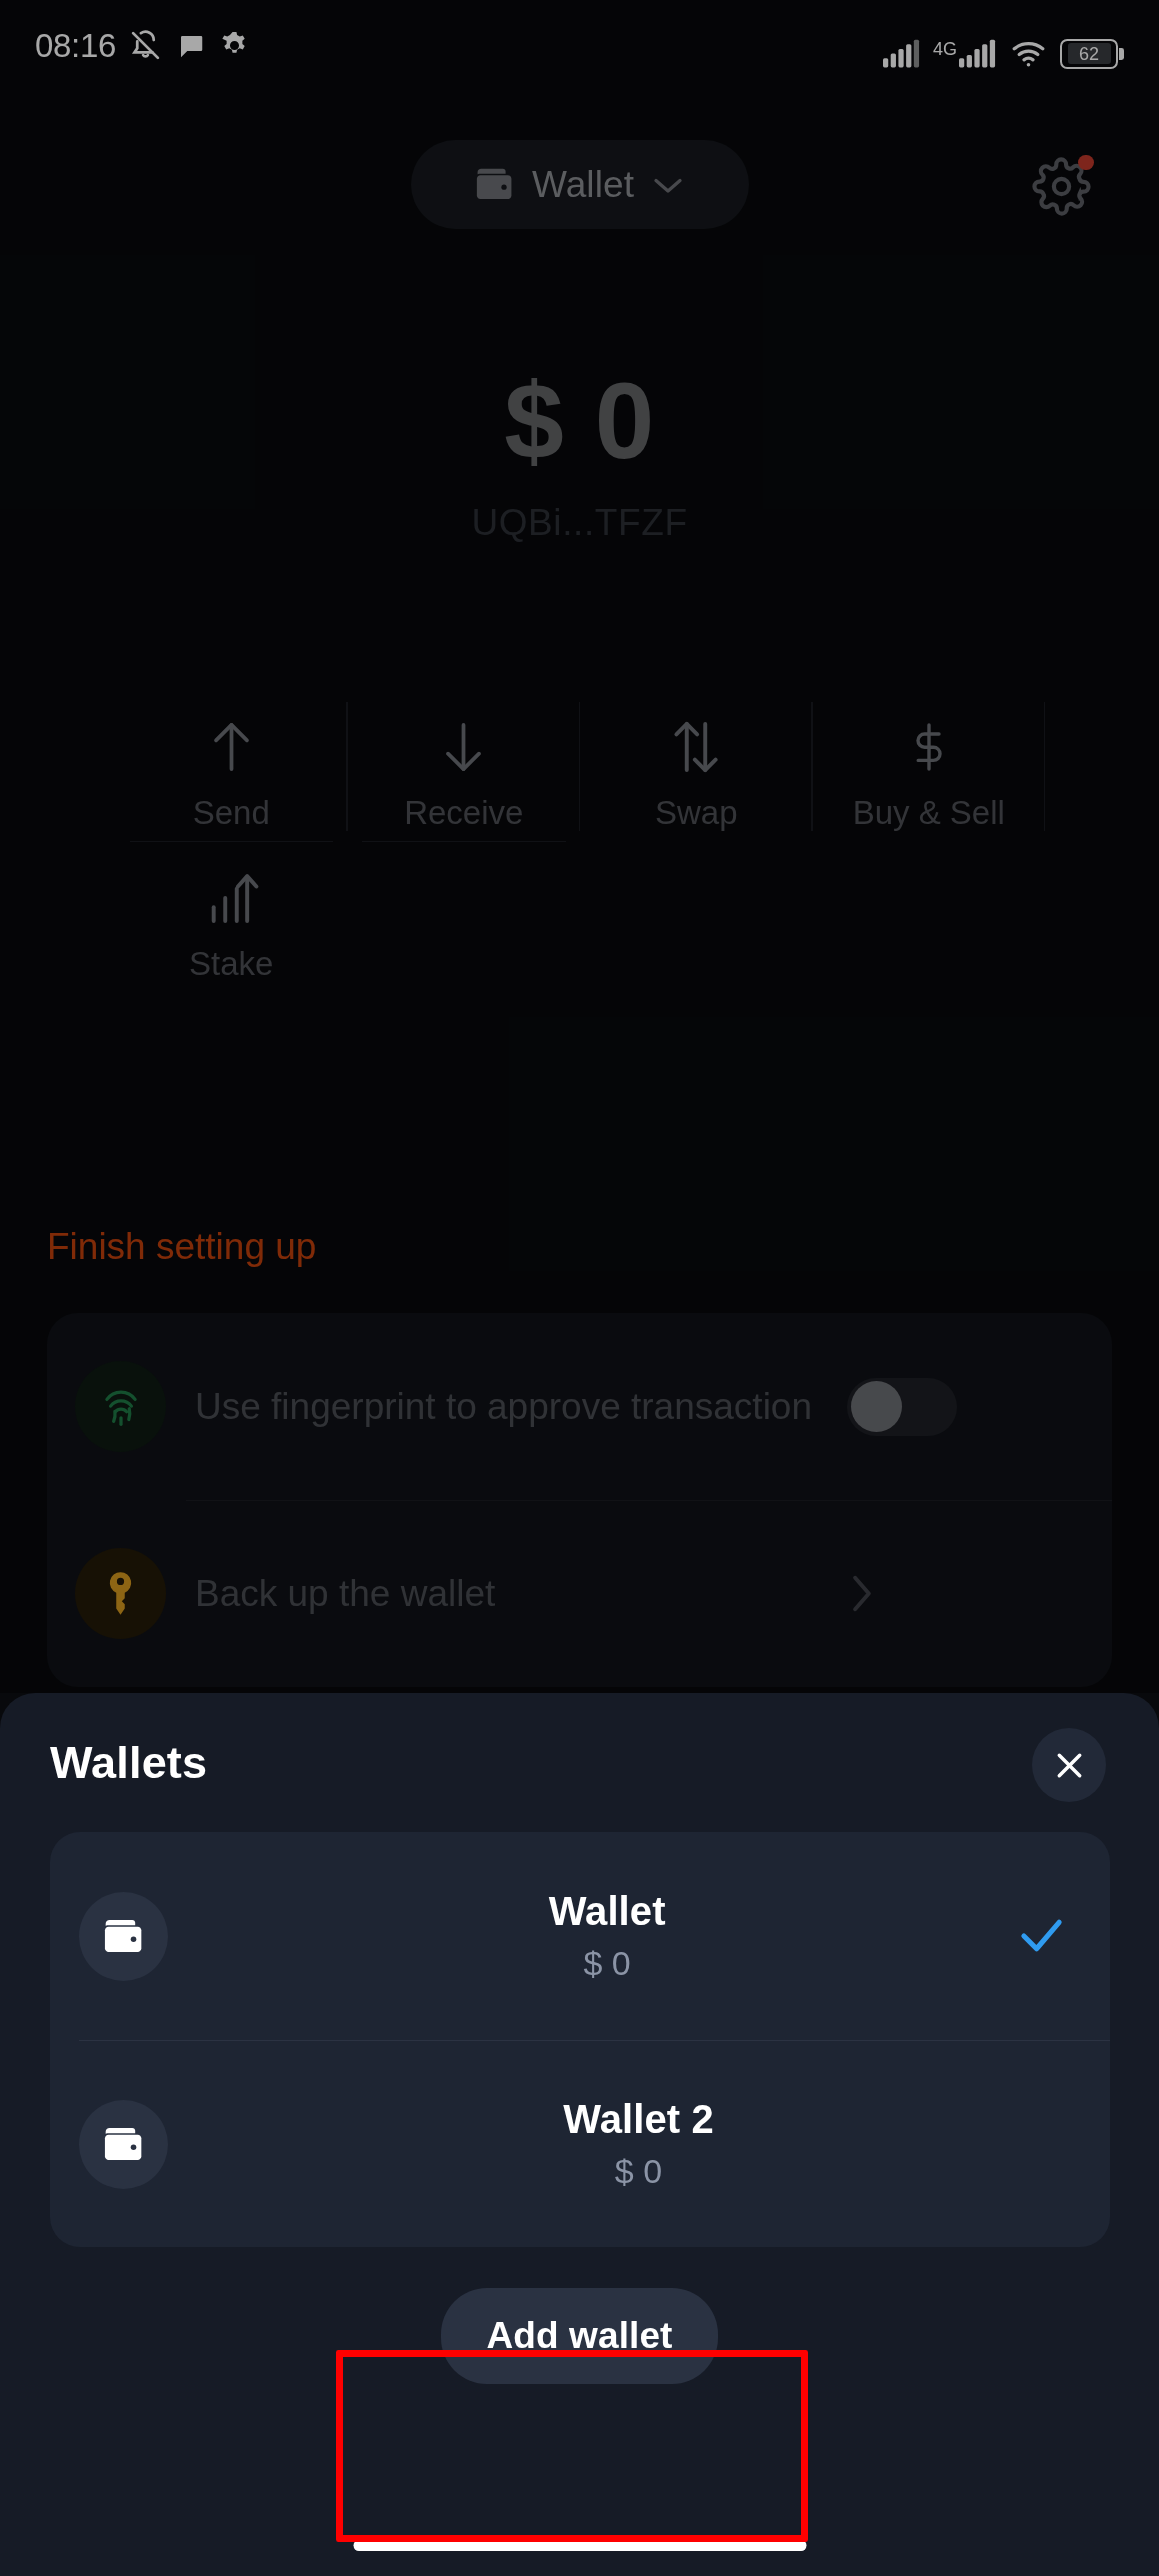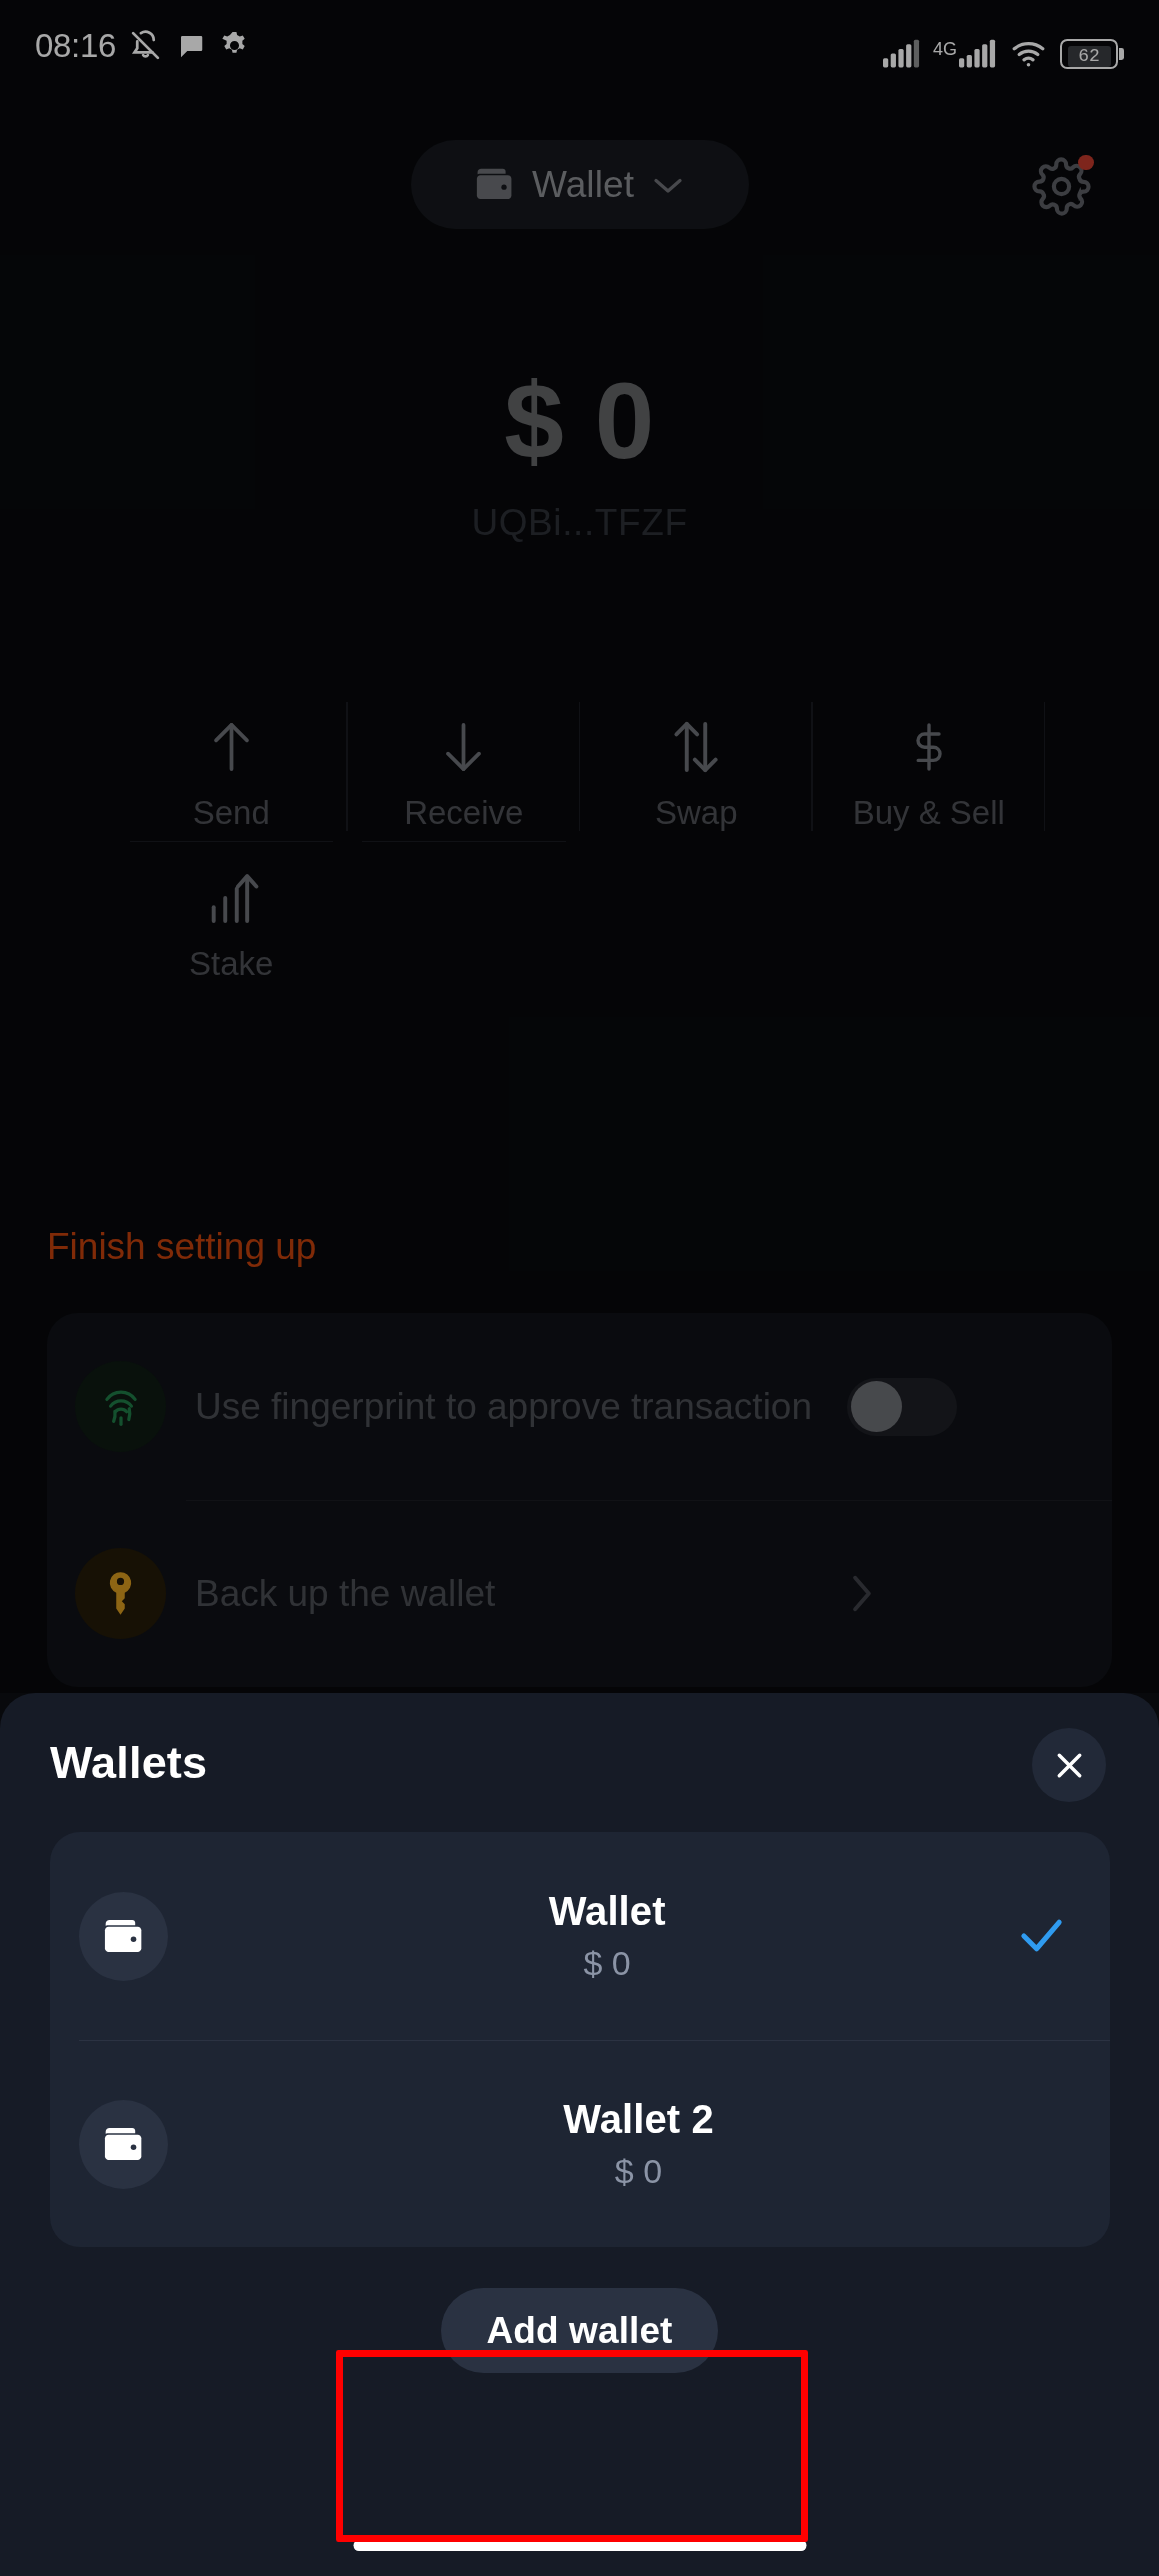--- a/index.html
+++ b/index.html
@@ -219,21 +219,21 @@
     margin-top: 9.7px;
     color: #8b94a6; font-size: 34px; font-weight: 400;
   }
   .wallet-check { flex: 0 0 auto; margin-right: 15.7px; }
 
   #add-wallet-wrap {
     position: absolute; left: 0; top: 595px;
     width: 1159px; display: flex; justify-content: center;
   }
   #add-wallet-btn {
-    height: 85px; padding: 0 45px;
+    height: 96px; padding: 0 45px;
     background: #2a3242; border-radius: 46px;
     display: flex; align-items: center; justify-content: center;
   }
   #add-wallet-label {
     color: #ffffff; font-size: 37px; font-weight: 700;
     letter-spacing: 0.1px;
   }
 
   #highlight-box {
     position: absolute; left: 336px; top: 2350px;
@@ -295,21 +295,21 @@
       </div>
 
       <svg class="sb-ico" width="37" height="30" viewBox="0 0 24 20" fill="none" stroke="#ffffff" stroke-width="2.2" stroke-linecap="round">
         <path d="M2.5 6.5a15 15 0 0 1 19 0"></path>
         <path d="M5.8 10.3a10 10 0 0 1 12.4 0"></path>
         <path d="M9 13.9a5 5 0 0 1 6 0"></path>
         <circle cx="12" cy="17.2" r="1.2" fill="#ffffff" stroke="none"></circle>
       </svg>
 
       <div style="position:relative;display:flex;align-items:center;">
-        <div style="width:58px;height:30px;border:2.4px solid #ffffff;border-radius:7.2px;display:flex;align-items:flex-end;justify-content:center;font-family:Liberation Mono, monospace;">
+        <div style="width:58px;height:30px;border:2.4px solid #ffffff;border-radius:7.2px;display:flex;align-items:center;justify-content:center;">
           <div style="width:43px;height:20.5px;background:#3b3d42;border-radius:3px;display:flex;align-items:center;justify-content:center;">
             <span style="color:#ffffff;font-size:18px;line-height:1;">62</span>
           </div>
         </div>
         <div style="width:4.8px;height:12px;background:#ffffff;border-radius:0 2.4px 2.4px 0;margin-left:1.2px;"></div>
       </div>
     </div>
   </div>
 
   <div id="app-header">

